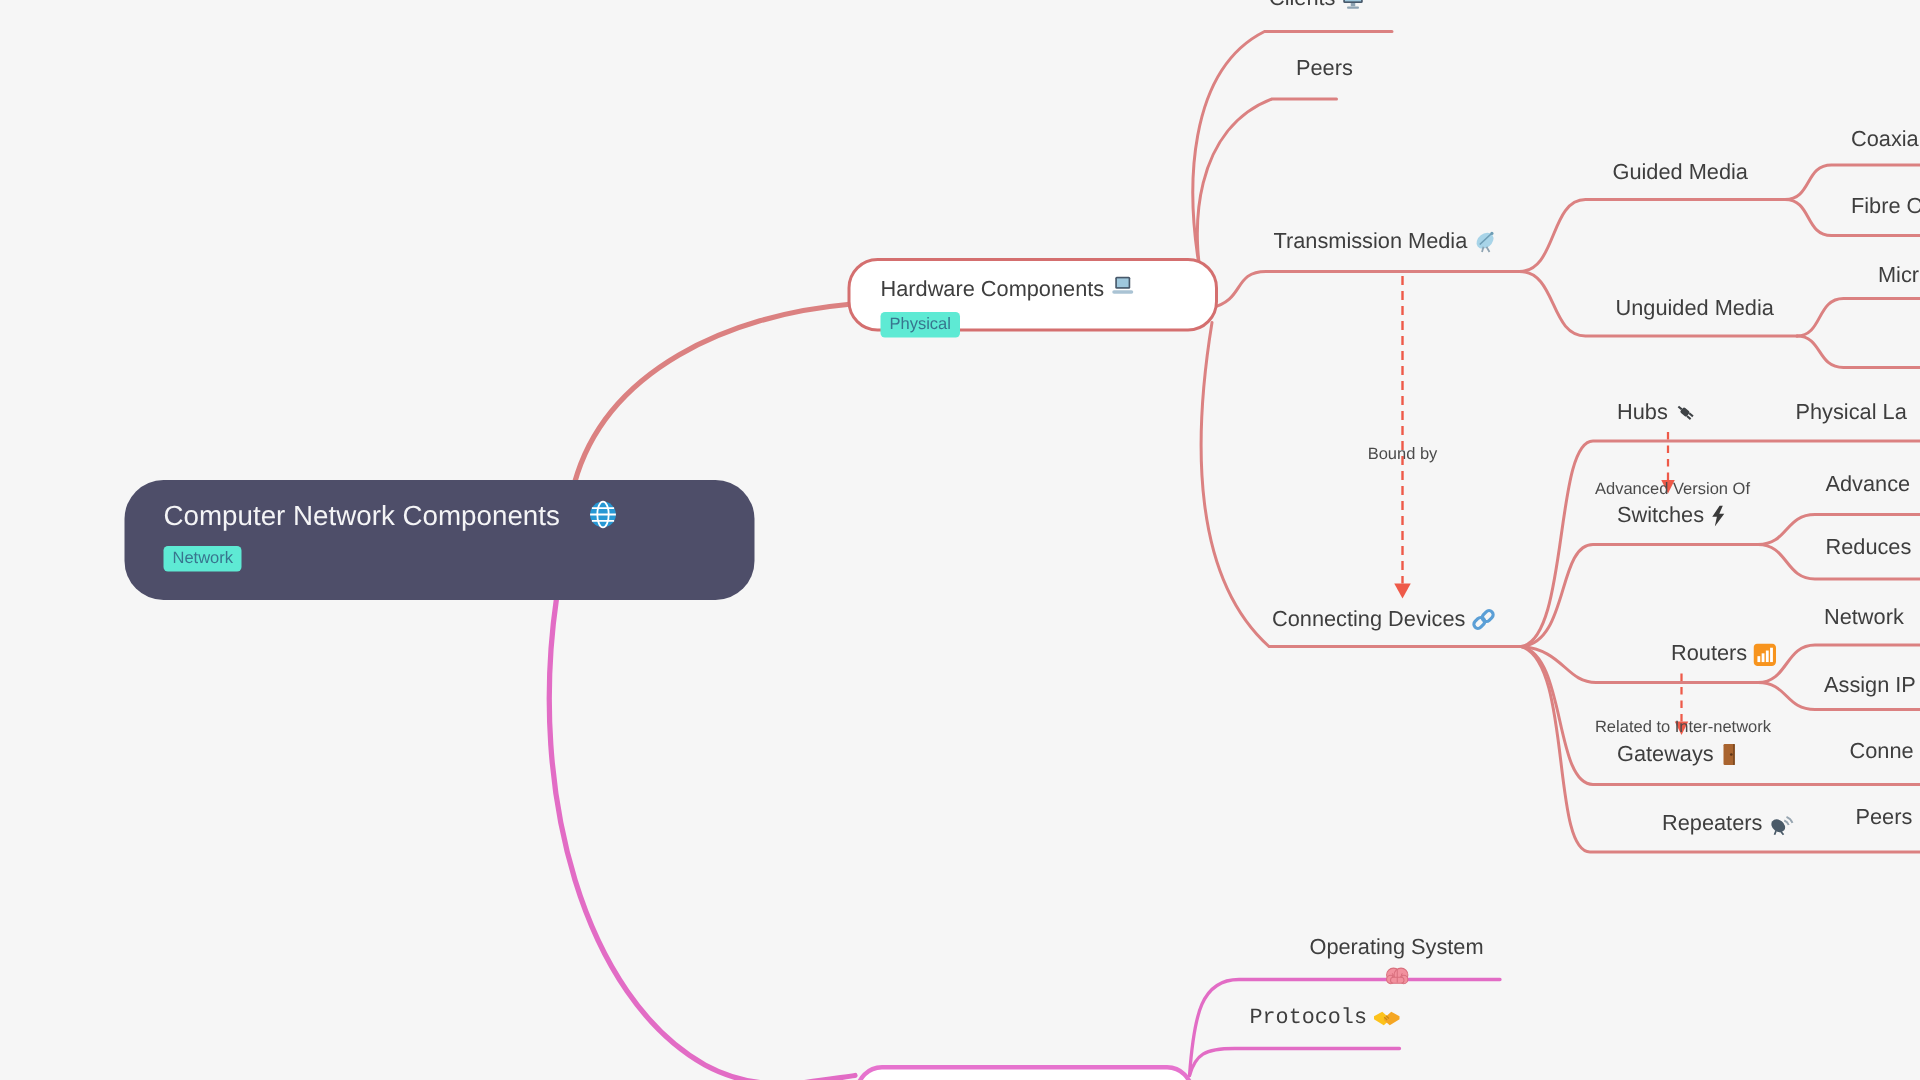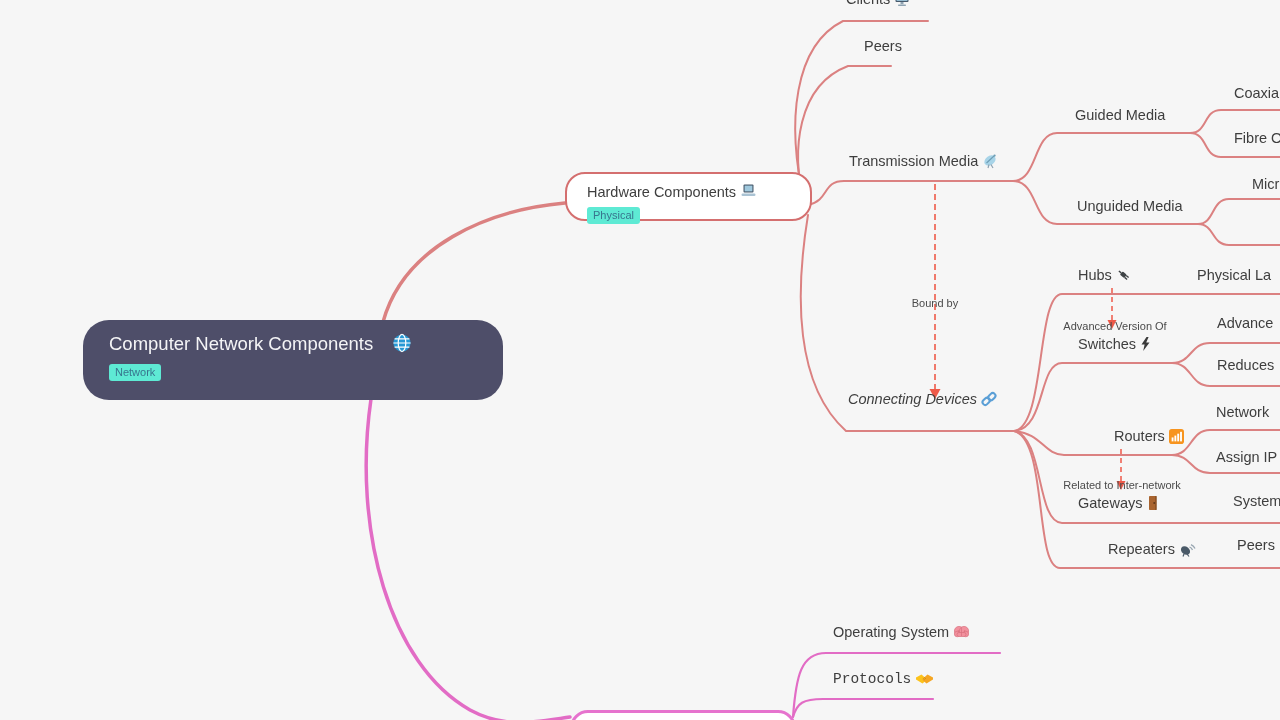--- a/index.html
+++ b/index.html
@@ -19,40 +19,40 @@
            border-radius:20px;padding:9px 0 0 20px;}
   .hw-node .title{font-size:14.5px;color:#3e3e3e;display:flex;align-items:center;gap:4px;white-space:nowrap;}
   .sw-node{left:570px;top:710px;width:226px;height:60px;background:#ffffff;border:3px solid #e673ce;
            border-radius:18px;}
   .tag{display:inline-block;background:#5eead4;color:#38758e;font-size:11px;line-height:15px;
        padding:1px 6px;border-radius:3px;margin-top:6px;}
   
   .n-clients{left:846px;top:-9px;}
   .n-peers{left:848px;top:38px;margin-left:16px;}
   .n-tm{left:849px;top:153px;justify-content:space-between;}
-  .n-cd{left:848px;top:391px;font-style:italic;}
+  .n-cd{left:848px;top:405px;}
   .n-guided{left:1075px;top:107px;}
   .n-unguided{left:1077px;top:198px;}
   .n-coaxial{left:1234px;top:85px;}
   .n-fibre{left:1234px;top:130px;}
   .n-micro{left:1252px;top:176px;}
   .n-infra{left:1324px;top:221px;margin-left:36px;}
   .n-hubs{left:1078px;top:267px;align-items:center;}
   .n-phys{left:1197px;top:267px;}
   .n-switches{left:1078px;top:336px;}
   .n-advance{left:1217px;top:315px;}
   .n-reduces{left:1217px;top:357px;}
   .n-routers{left:1078px;top:428px;margin-left:36px;}
   .n-network{left:1216px;top:404px;}
   .n-assignip{left:1216px;top:449px;}
   .n-gateways{left:1078px;top:495px;}
   .n-conne{left:1233px;top:493px;}
   .n-repeaters{left:1108px;top:541px;}
   .n-ampli{left:1237px;top:537px;}
-  .n-os{left:833px;top:624px;}
+  .n-os{left:873px;top:624px;flex-direction:column;}
   .n-protocols{left:833px;top:671px;font-family:Liberation Mono, monospace;}
   .l-bound{left:935px;top:281px;}
   .l-adv{left:1115px;top:304px;}
   .l-rel{left:1122px;top:463px;}
 </style>
 </head>
 <body>
 
 <div class="canvas">
 
@@ -248,21 +248,21 @@
     <span>Gateways</span>
     <span class="ic">
       <svg width="13" height="16" viewBox="0 0 13 16">
         <rect x="3" y="1" width="7.5" height="14" rx="0.8" fill="#a9642f"></rect>
         <rect x="9.4" y="1" width="1.1" height="14" fill="#7d4a20"></rect>
         <circle cx="8.2" cy="8" r="0.9" fill="#5d3517"></circle>
       </svg>
     </span>
   </div>
   <div class="tnode n-conne">
-    <span>System</span>
+    <span>Conne</span>
   </div>
 
   <div class="tnode n-repeaters">
     <span>Repeaters</span>
     <span class="ic">
       <svg width="17" height="16" viewBox="0 0 17 16">
         <ellipse cx="6.5" cy="9.5" rx="5" ry="3.8" fill="#4a5a68" transform="rotate(38 6.5 9.5)"></ellipse>
         <path d="M5 13 L4 15.5 M8 13 L10 15.5" stroke="#4a5a68" stroke-width="1.2"></path>
         <path d="M10.5 6 a5 5 0 0 1 3 3 M12 3.6 a7.5 7.5 0 0 1 4 4" stroke="#97a5b0" stroke-width="1.3" fill="none"></path>
       </svg>

